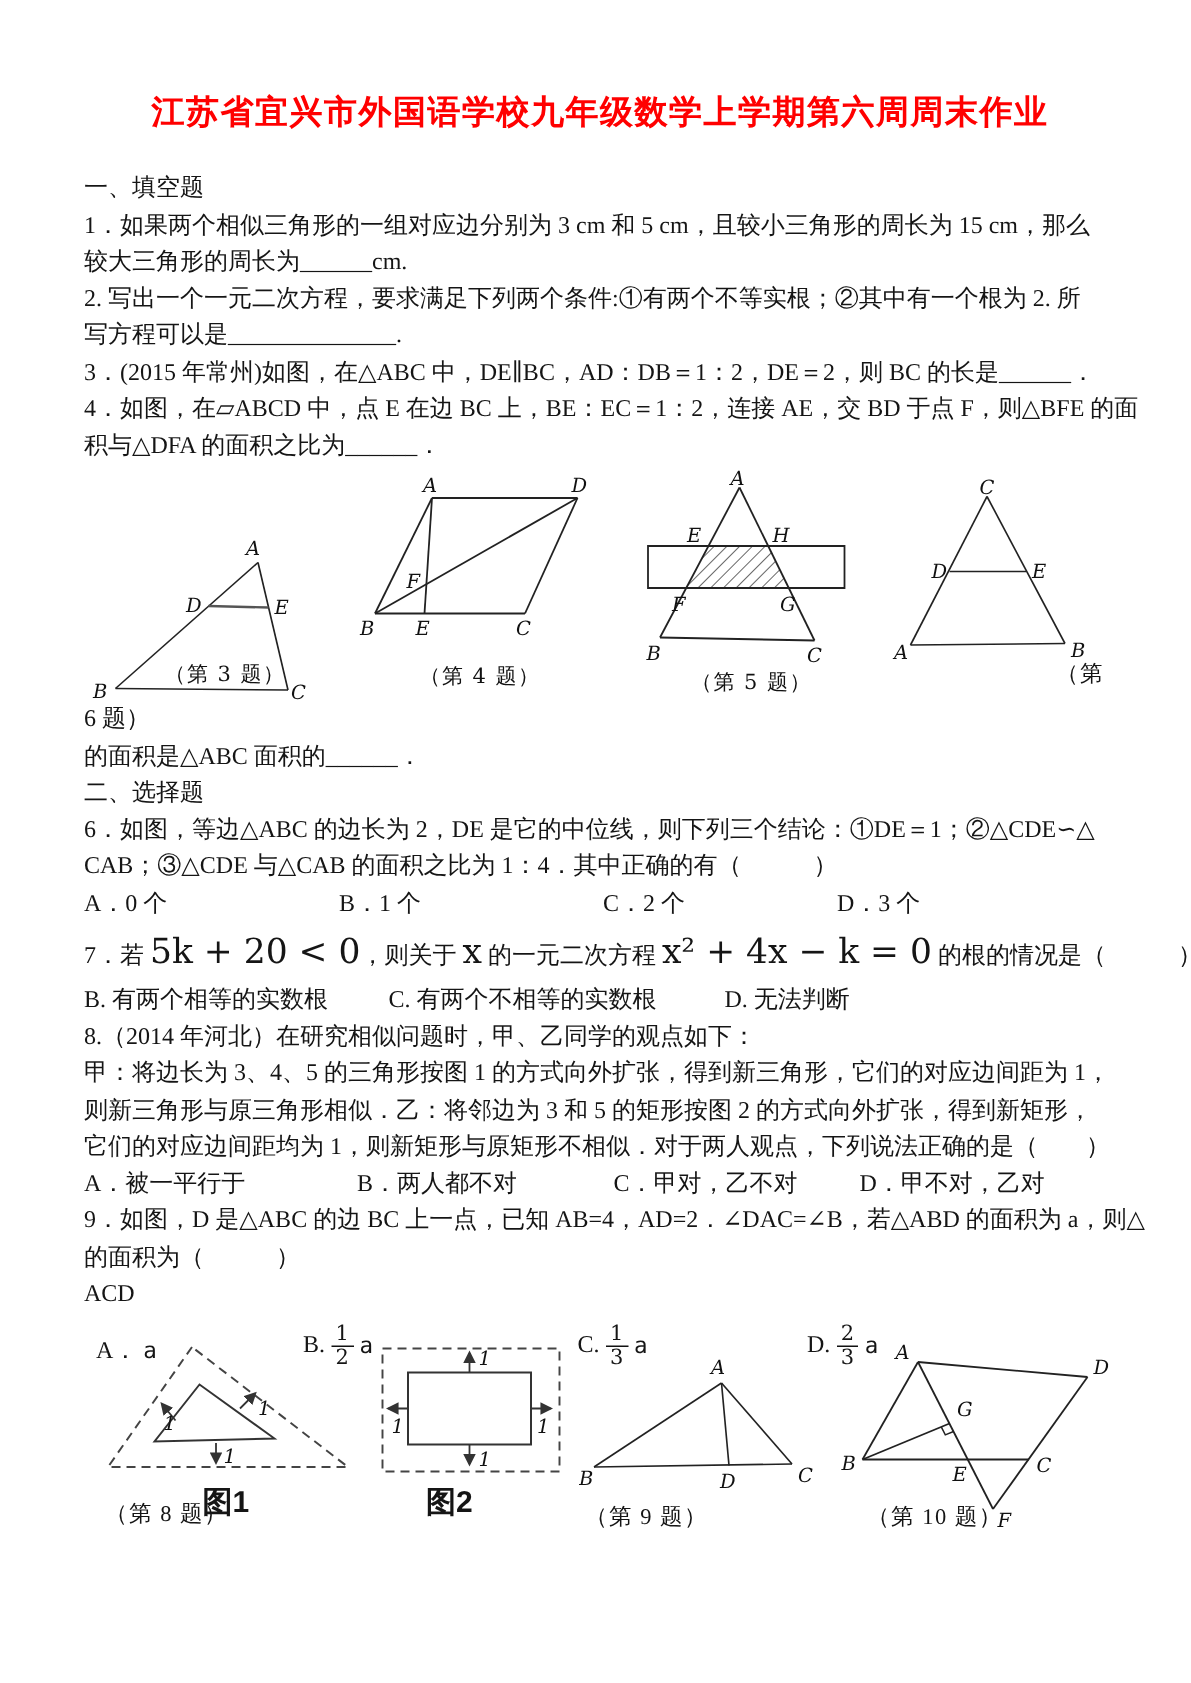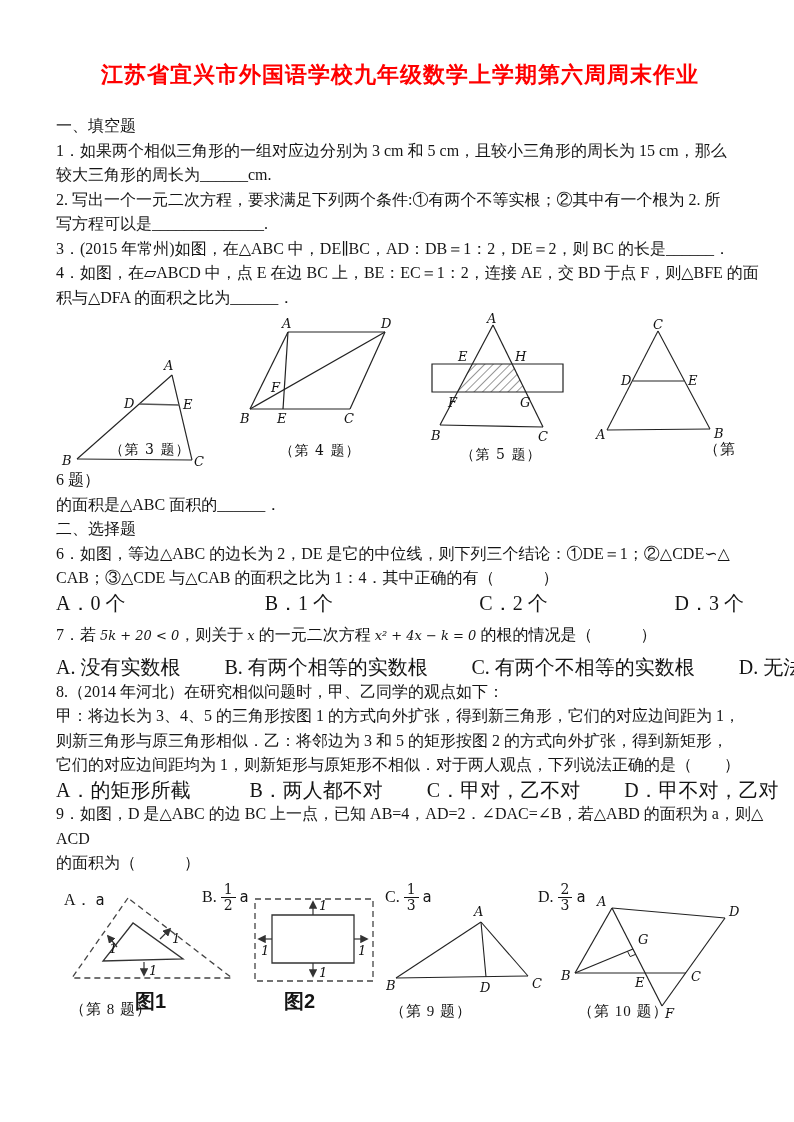--- a/index.html
+++ b/index.html
@@ -8,22 +8,22 @@
     box-sizing:border-box;padding:60px 50px 0 56px;overflow:hidden;
     font-family:"Liberation Serif","DejaVu Serif",serif;color:#151515;
   }
   .title{
     font-family:"Liberation Sans","DejaVu Sans",sans-serif;
     font-weight:bold;font-size:22px;line-height:30px;text-align:center;
     margin:0 0 24px 0;letter-spacing:1px;
   }
   .line{font-size:16px;line-height:24.5px;height:24.5px;white-space:nowrap;}
   .mathline{font-size:16px;line-height:40px;height:40px;white-space:nowrap;}
-  .formula{font-family:"DejaVu Serif",serif;font-style:italic;font-size:13px;}
-  .opts{display:flex;font-size:20px;line-height:24.5px;height:24.5px;white-space:nowrap;gap:44px;}
+  .formula{font-family:"DejaVu Serif",serif;font-size:23px;}
+  .opts{display:flex;font-size:16px;line-height:24.5px;height:24.5px;white-space:nowrap;}
   .opts .o{display:inline-block;}
   .strip{position:relative;width:100%;}
   .figsvg{position:absolute;}
   svg line,svg polygon,svg polyline,svg rect,svg path{vector-effect:non-scaling-stroke;}
   svg text{font-family:"DejaVu Serif",serif;font-style:italic;font-size:13px;fill:#111;}
   svg text.cap{font-style:normal;font-size:14px;letter-spacing:1px;}
   .figcap{position:absolute;font-size:15px;white-space:nowrap;letter-spacing:1px;}
   .figlabel{position:absolute;font-size:20px;font-weight:bold;white-space:nowrap;
             font-family:Liberation Sans, sans-serif;}
   .optpos{position:absolute;display:flex;align-items:center;gap:4px;font-size:16px;white-space:nowrap;}
@@ -134,41 +134,40 @@
     <span class="o" style="width:176px;">B．1 个</span>
     <span class="o" style="width:156px;">C．2 个</span>
     <span class="o">D．3 个</span>
   </div>
 
   <div class="mathline">
     <span>7．若 </span><span class="formula">5k + 20 &lt; 0</span><span>，则关于 </span><span class="formula">x</span><span> 的一元二次方程 </span><span class="formula">x² + 4x − k = 0</span><span> 的根的情况是（　　　）</span>
   </div>
 
   <div class="opts">
-    <span class="o" style="width:146px;">A. 没有实数根</span>
     <span class="o" style="width:203px;">B. 有两个相等的实数根</span>
     <span class="o" style="width:224px;">C. 有两个不相等的实数根</span>
     <span class="o">D. 无法判断</span>
   </div>
 
   <div class="line">8.（2014 年河北）在研究相似问题时，甲、乙同学的观点如下：</div>
   <div class="line">甲：将边长为 3、4、5 的三角形按图 1 的方式向外扩张，得到新三角形，它们的对应边间距为 1，</div>
   <div class="line">则新三角形与原三角形相似．乙：将邻边为 3 和 5 的矩形按图 2 的方式向外扩张，得到新矩形，</div>
   <div class="line">它们的对应边间距均为 1，则新矩形与原矩形不相似．对于两人观点，下列说法正确的是（　　）</div>
 
   <div class="opts">
-    <span class="o" style="width:167px;">A．的矩形所截</span>
+    <span class="o" style="width:167px;">A．被一平行于</span>
     <span class="o" style="width:171px;margin-left:15px;">B．两人都不对</span>
     <span class="o" style="width:164px;">C．甲对，乙不对</span>
     <span class="o">D．甲不对，乙对</span>
   </div>
 
   <div class="line">9．如图，D 是△ABC 的边 BC 上一点，已知 AB=4，AD=2．∠DAC=∠B，若△ABD 的面积为 a，则△</div>
+  <div class="line">的面积为（　　　）</div>
   <div class="line">ACD</div>
-  <div class="line">的面积为（　　　）</div>
 
   <div class="strip" style="height:152px;">
 
     <span class="optpos" style="left:8px;top:14px;">
       <span>A．</span>
       <span class="suffix">a</span>
     </span>
 
     <span class="optpos" style="left:146px;top:6px;">
       <span>B.</span>

